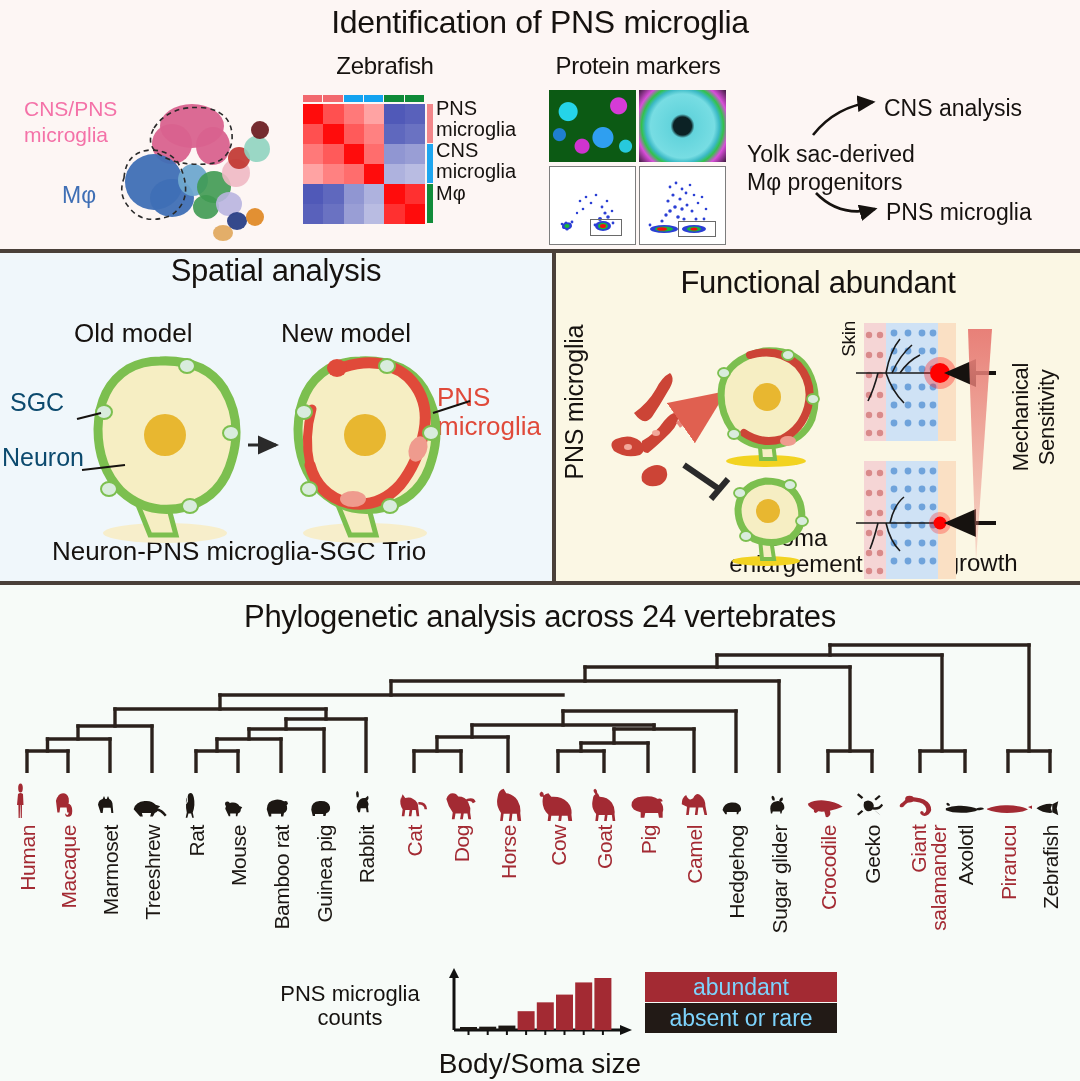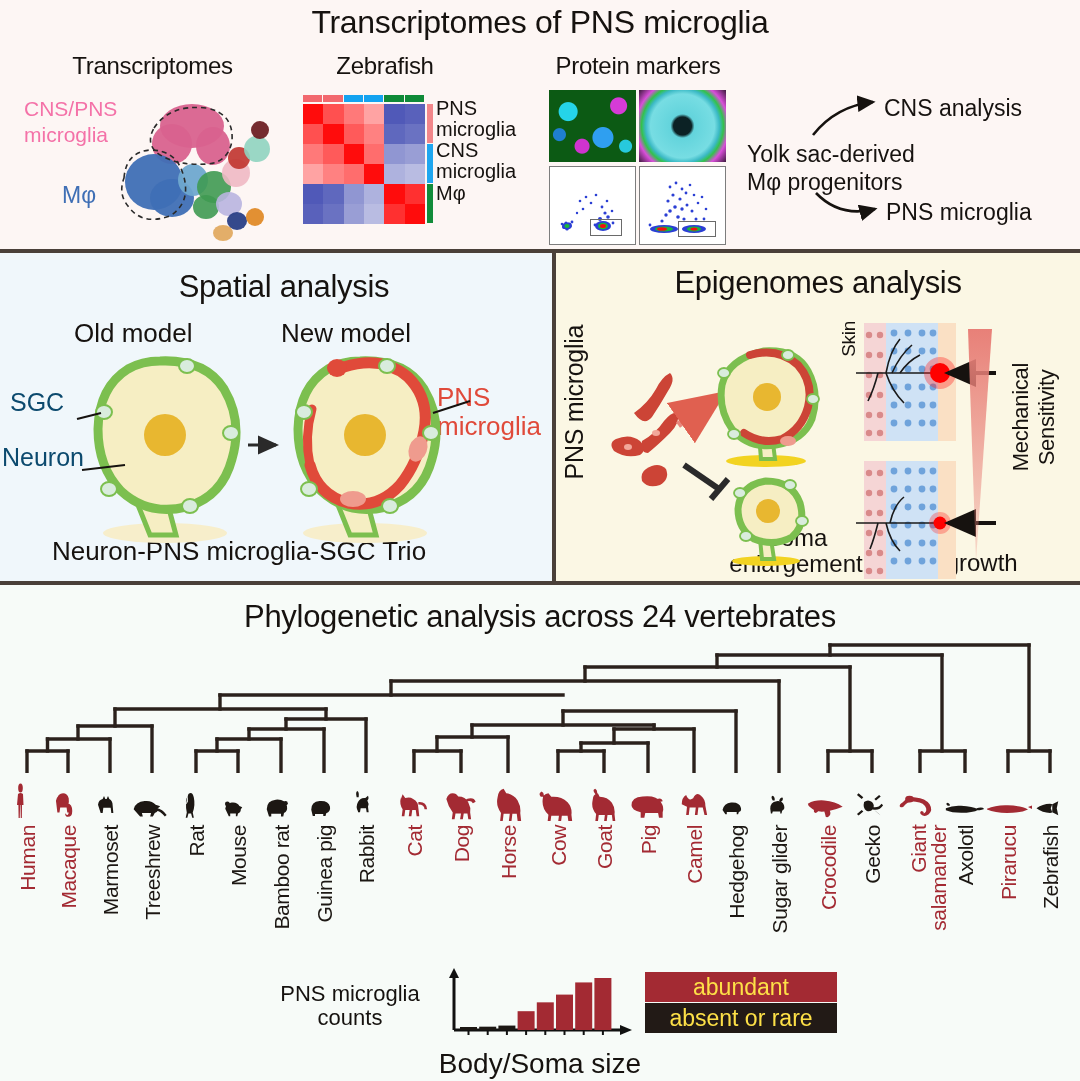--- a/index.html
+++ b/index.html
@@ -15,21 +15,21 @@
   #panel-identification{left:0;top:0;width:1080px;height:253px;background:#fdf6f4;border-bottom:4px solid #4a4039;}
   #panel-spatial{left:0;top:253px;width:556px;height:332px;background:#f0f7fb;border-right:4px solid #4a4039;border-bottom:4px solid #4a4039;}
   #panel-functional{left:556px;top:253px;width:524px;height:332px;background:#fbf7e4;border-bottom:4px solid #4a4039;}
   #panel-phylogeny{left:0;top:585px;width:1080px;height:496px;background:#f7fbf8;}
 
   .panel-title{
     position:absolute;left:0;width:100%;text-align:center;
     font-size:31px;font-weight:400;color:#16120f;letter-spacing:-0.3px;
   }
   #title-identification{top:4px;font-size:32px;}
-  #title-spatial{top:16px;margin-left:8px;}
+  #title-spatial{top:0;}
   #title-functional{top:12px;}
   #title-phylogeny{top:14px;font-size:31px;}
 
   .col-head{
     position:absolute;text-align:center;font-size:24px;color:#16120f;letter-spacing:-0.3px;
   }
 
   
   #umap-wrap{position:absolute;left:20px;top:86px;width:265px;height:165px;}
   .umap-label{position:absolute;font-size:21px;line-height:26px;}
@@ -99,34 +99,33 @@
   .sp-name{position:absolute;top:0;writing-mode:vertical-rl;transform:rotate(180deg);
     font-size:21px;letter-spacing:-0.4px;white-space:nowrap;text-align:right;}
   .sp-name.two-line{line-height:20px;}
 
   
   #legend-wrap{position:absolute;left:255px;top:375px;width:580px;height:118px;}
   #lg-ylabel{position:absolute;left:10px;top:22px;width:170px;text-align:center;
     font-size:22px;line-height:24px;color:#16120f;}
   #lg-chart{position:absolute;left:185px;top:6px;width:200px;height:82px;}
   #lg-xlabel{position:absolute;left:175px;top:88px;width:220px;text-align:center;font-size:28px;color:#16120f;}
-  .lg-key{position:absolute;left:390px;width:192px;height:30px;color:#fde047;
+  .lg-key{position:absolute;left:390px;width:192px;height:30px;color:#7dd3fc;
     font-size:23px;text-align:center;line-height:30px;}
   #lg-key-abundant{top:12px;background:#a32a33;}
   #lg-key-absent{top:43px;background:#221a16;}
 </style>
 </head>
 <body>
 
 <div id="root">
 
   <div class="panel" id="panel-identification">
-    <div class="panel-title" id="title-identification">Transcriptomes of PNS microglia</div>
-
-    <div class="col-head" style="left:40px;top:52px;width:225px;">Transcriptomes</div>
+    <div class="panel-title" id="title-identification">Identification of PNS microglia</div>
+
     <div class="col-head" style="left:290px;top:52px;width:190px;">Zebrafish</div>
     <div class="col-head" style="left:518px;top:52px;width:240px;">Protein markers</div>
 
     <div id="umap-wrap">
       <div class="umap-label" id="umap-label-cnspns">CNS/PNS<br>microglia</div>
       <div class="umap-label" id="umap-label-mphi">Mφ</div>
       <svg width="265" height="165" style="position:absolute;left:0;top:0;">
         <g>
           <ellipse cx="172" cy="40" rx="32" ry="22" fill="#d9628e" opacity="0.95"></ellipse>
           <ellipse cx="152" cy="58" rx="20" ry="20" fill="#d9628e" opacity="0.95"></ellipse>
@@ -346,21 +345,21 @@
         <ellipse cx="431" cy="160" rx="8" ry="7" fill="#d9ecdd" stroke="#7cbf4f" stroke-width="2"></ellipse>
         <ellipse cx="304" cy="139" rx="8" ry="7" fill="#d9ecdd" stroke="#7cbf4f" stroke-width="2"></ellipse>
         <ellipse cx="309" cy="216" rx="8" ry="7" fill="#d9ecdd" stroke="#7cbf4f" stroke-width="2"></ellipse>
         <ellipse cx="390" cy="233" rx="8" ry="7" fill="#d9ecdd" stroke="#7cbf4f" stroke-width="2"></ellipse>
       </g>
       <line x1="433" y1="140" x2="470" y2="128" stroke="#16120f" stroke-width="2"></line>
     </svg>
   </div>
 
   <div class="panel" id="panel-functional">
-    <div class="panel-title" id="title-functional">Epigenomes analysis</div>
+    <div class="panel-title" id="title-functional">Functional abundant</div>
     <div class="vert-label" id="fn-pnsmicroglia">PNS microglia</div>
     <div class="vert-label" id="fn-skin">Skin</div>
     <div class="vert-label" id="fn-mech">Mechanical<br>Sensitivity</div>
     <div class="fn-caption" id="fn-soma">Soma<br>enlargement</div>
     <div class="fn-caption" id="fn-axon">Axon growth</div>
 
     <svg width="524" height="320" style="position:absolute;left:0;top:40px;">
       <defs>
         <marker id="arrR" markerWidth="8" markerHeight="8" refX="7" refY="3.5" orient="auto">
           <path d="M0,0 L8,3.5 L0,7 z" fill="#e06050"></path>

